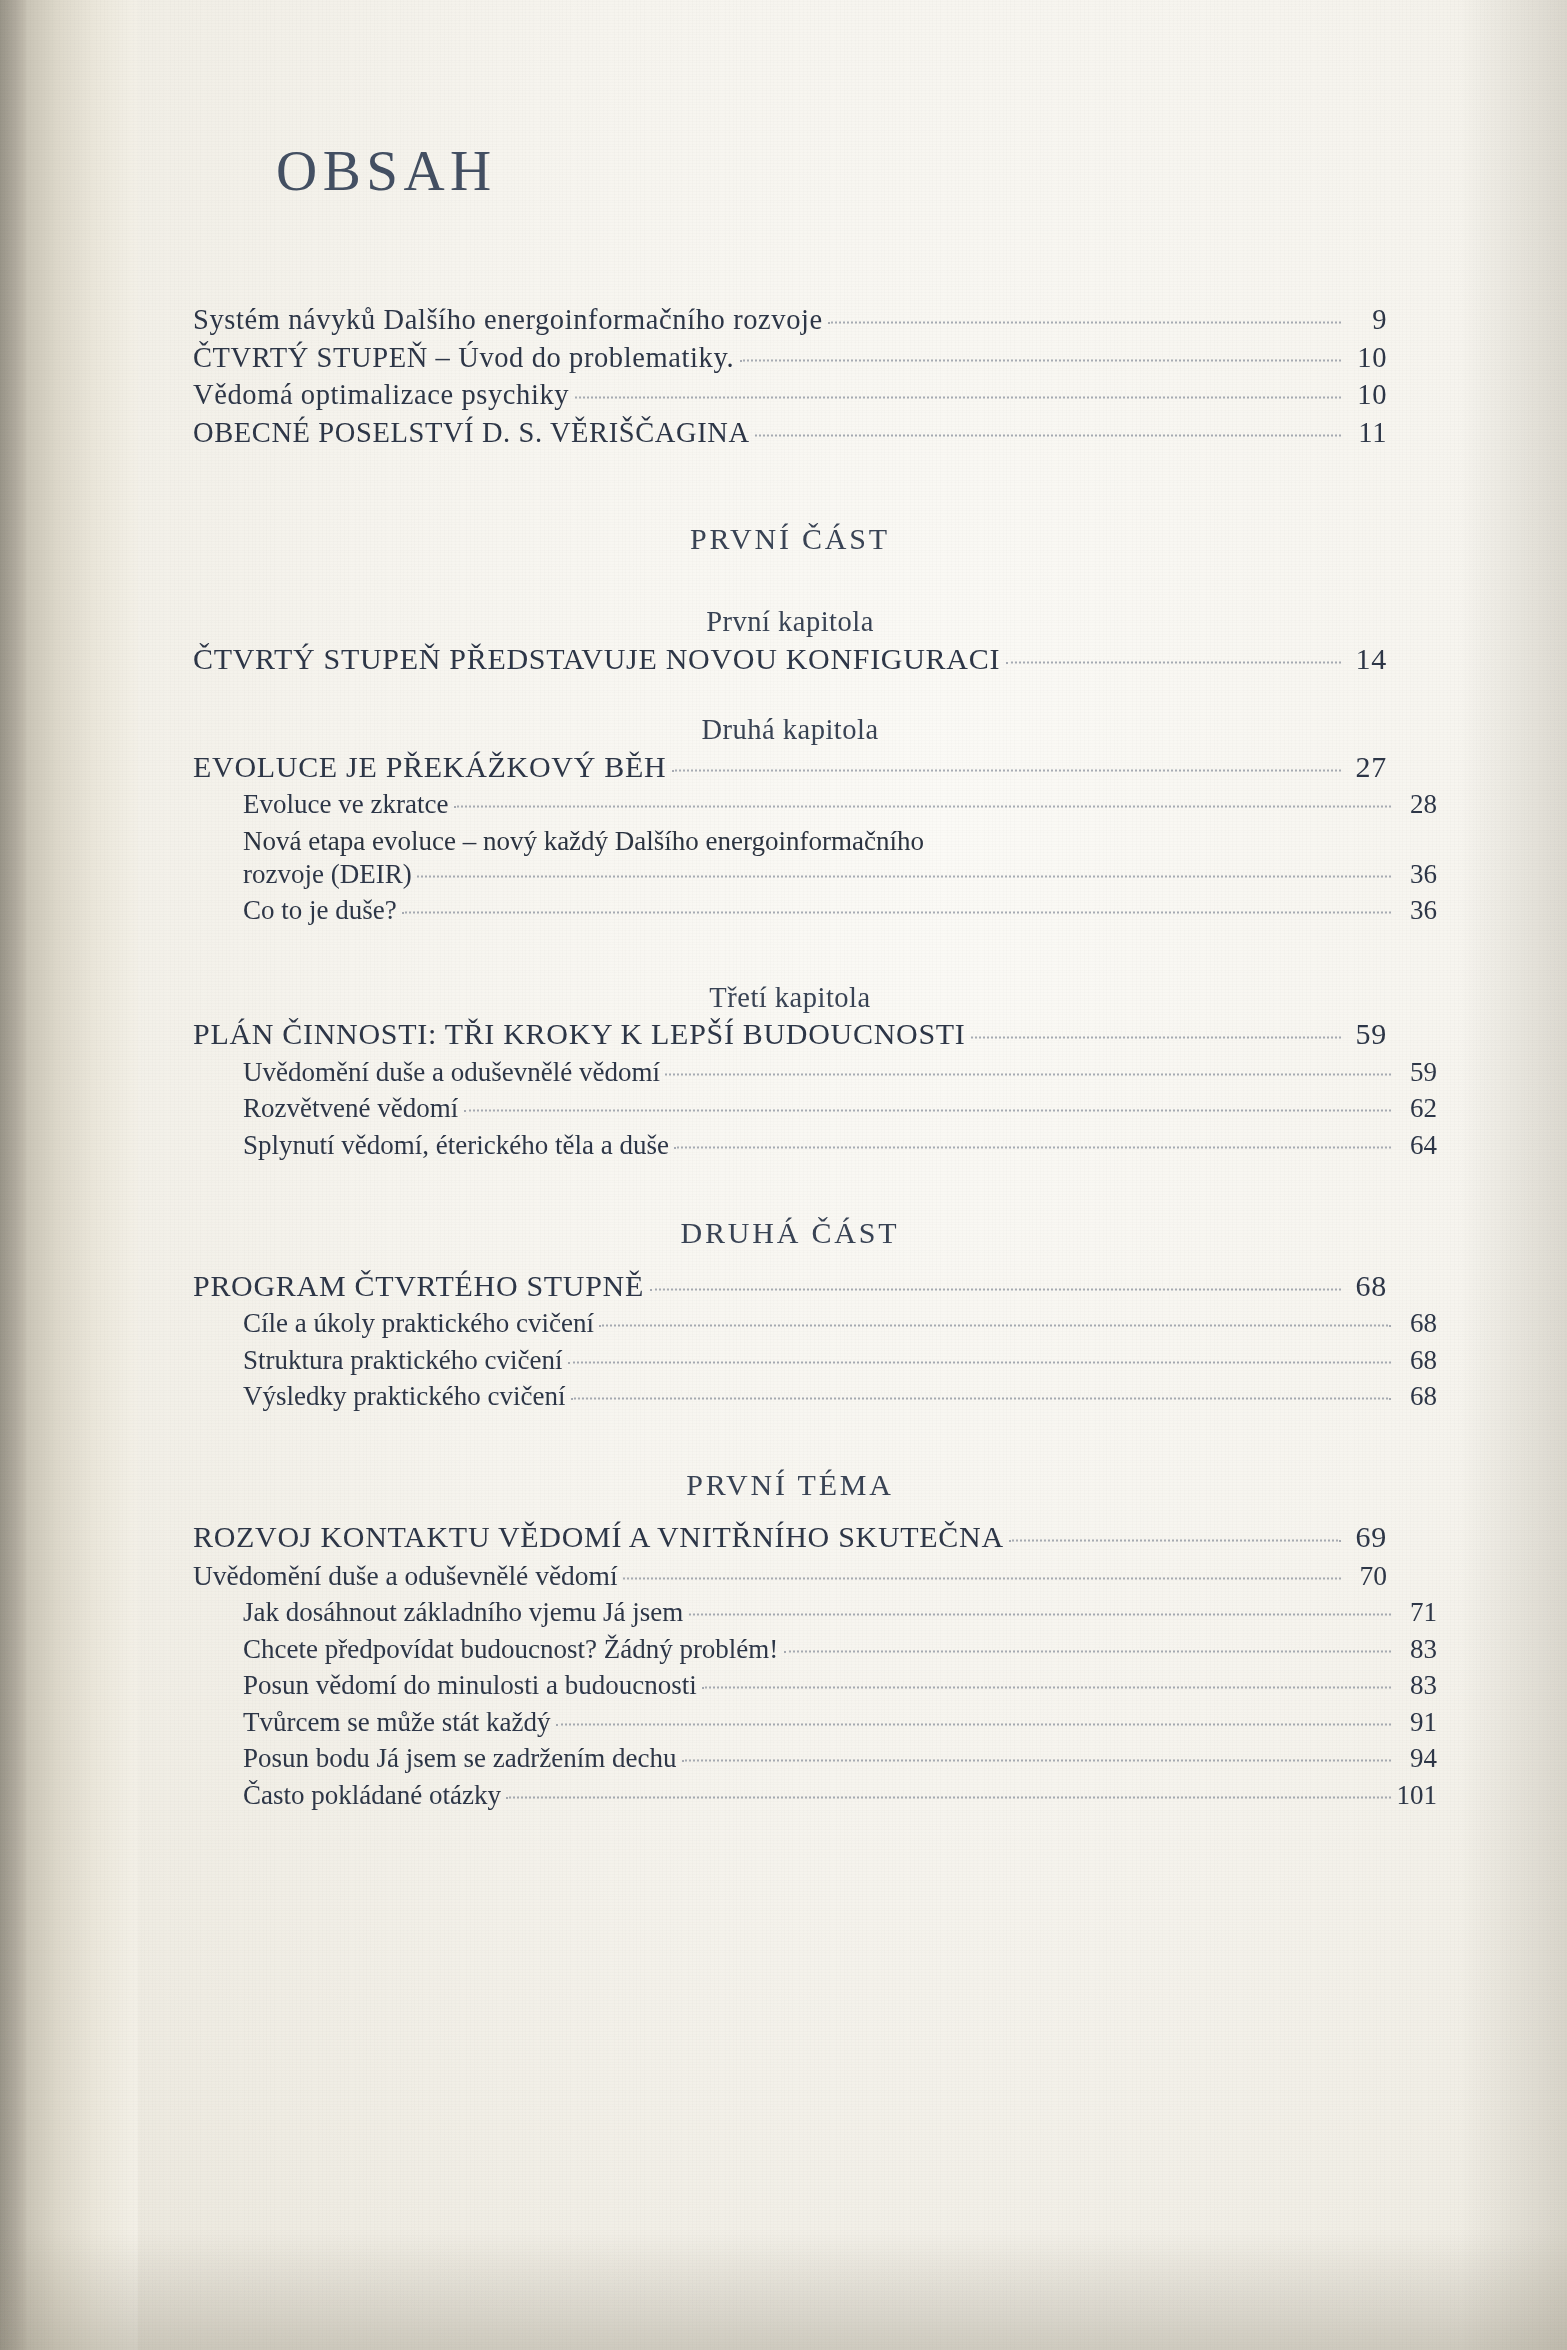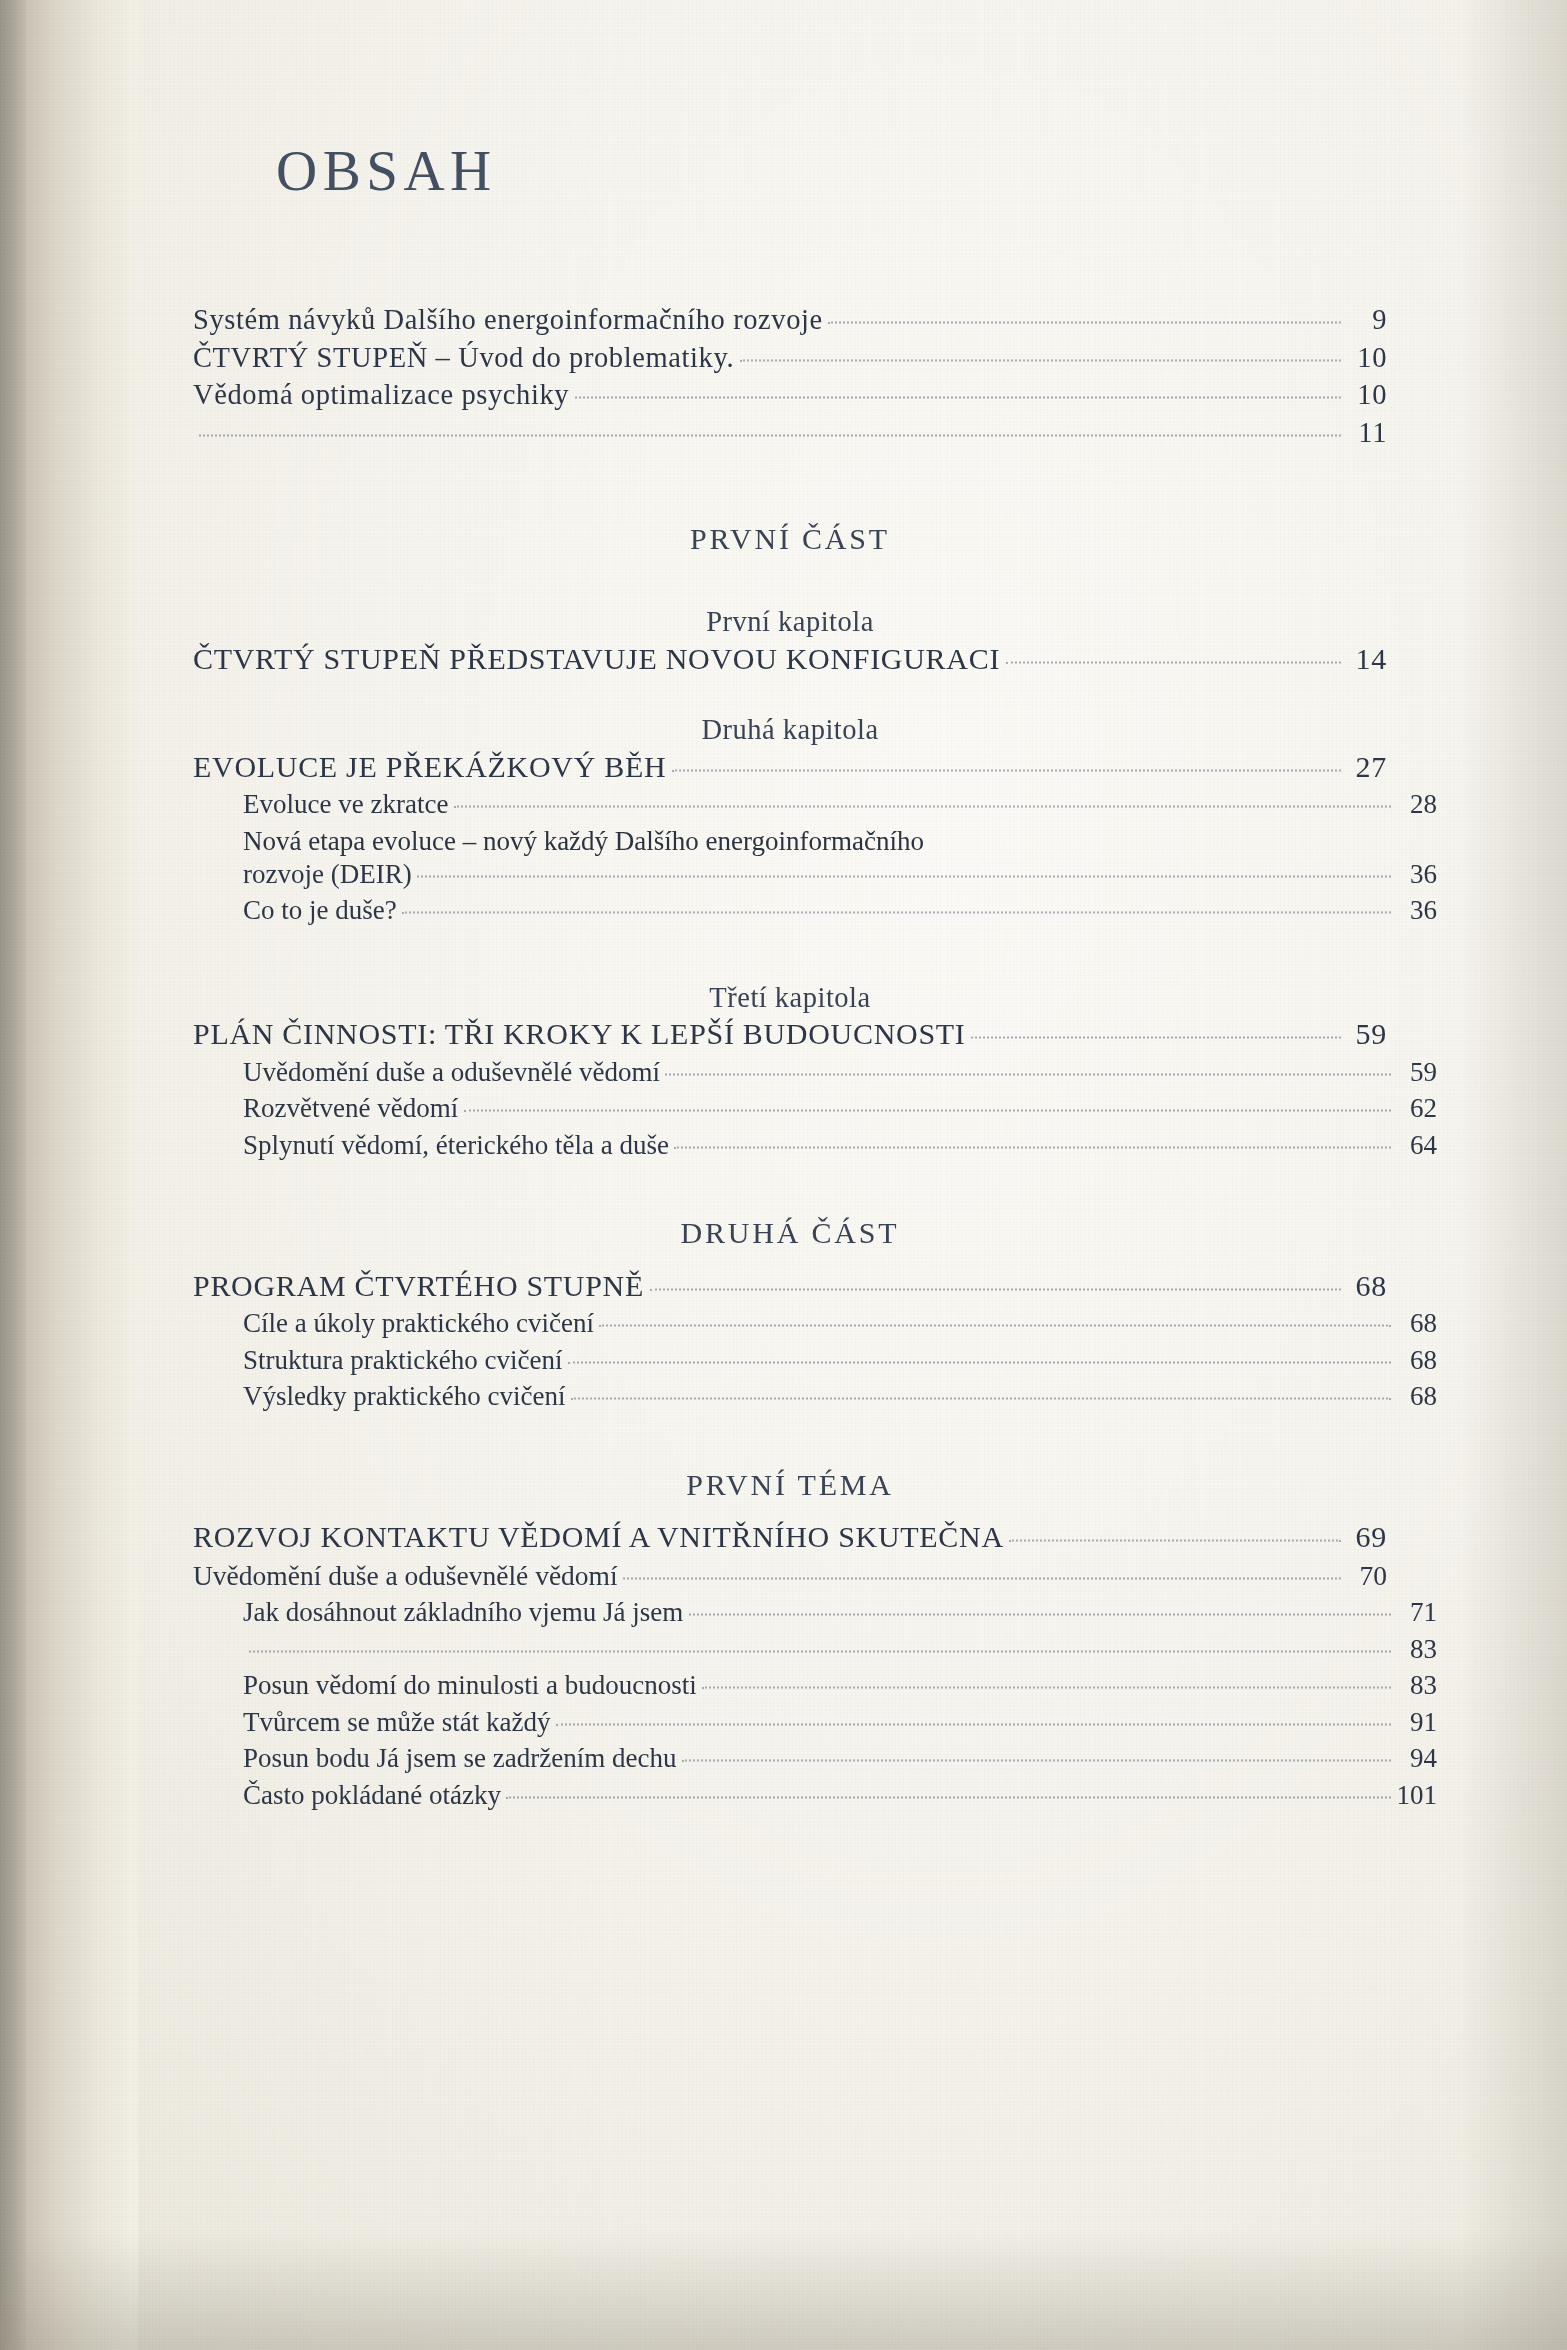--- a/index.html
+++ b/index.html
@@ -177,20 +177,21 @@
         <span class="txt">ČTVRTÝ STUPEŇ – Úvod do problematiky.</span>
         <span class="leader"></span>
         <span class="pg">10</span>
       </div>
       <div class="row lvl-head">
         <span class="txt">Vědomá optimalizace psychiky</span>
         <span class="leader"></span>
         <span class="pg">10</span>
       </div>
       <div class="row lvl-head">
+        <span class="txt">OBECNÉ POSELSTVÍ  D. S. VĚRIŠČAGINA</span>
         <span class="leader"></span>
         <span class="pg">11</span>
       </div>
     </div>
 
     <div class="sp-xl"></div>
 
     <div class="section-label">PRVNÍ ČÁST</div>
 
     <div class="sp-l"></div>
@@ -289,20 +290,21 @@
       <span class="txt">Uvědomění duše a oduševnělé vědomí</span>
       <span class="leader"></span>
       <span class="pg">70</span>
     </div>
     <div class="row lvl-sub">
       <span class="txt">Jak dosáhnout základního vjemu Já jsem</span>
       <span class="leader"></span>
       <span class="pg">71</span>
     </div>
     <div class="row lvl-sub">
+      <span class="txt">Chcete předpovídat budoucnost? Žádný problém!</span>
       <span class="leader"></span>
       <span class="pg">83</span>
     </div>
     <div class="row lvl-sub">
       <span class="txt">Posun vědomí do minulosti a budoucnosti</span>
       <span class="leader"></span>
       <span class="pg">83</span>
     </div>
     <div class="row lvl-sub">
       <span class="txt">Tvůrcem se může stát každý</span>

